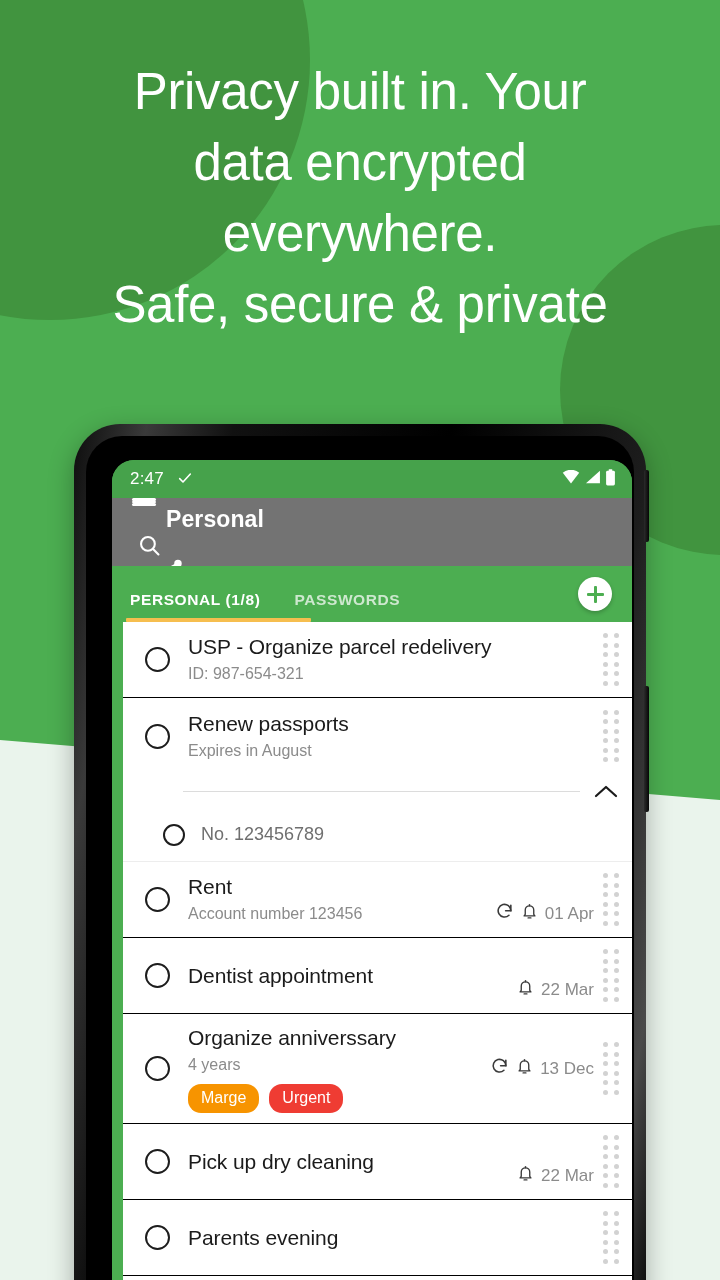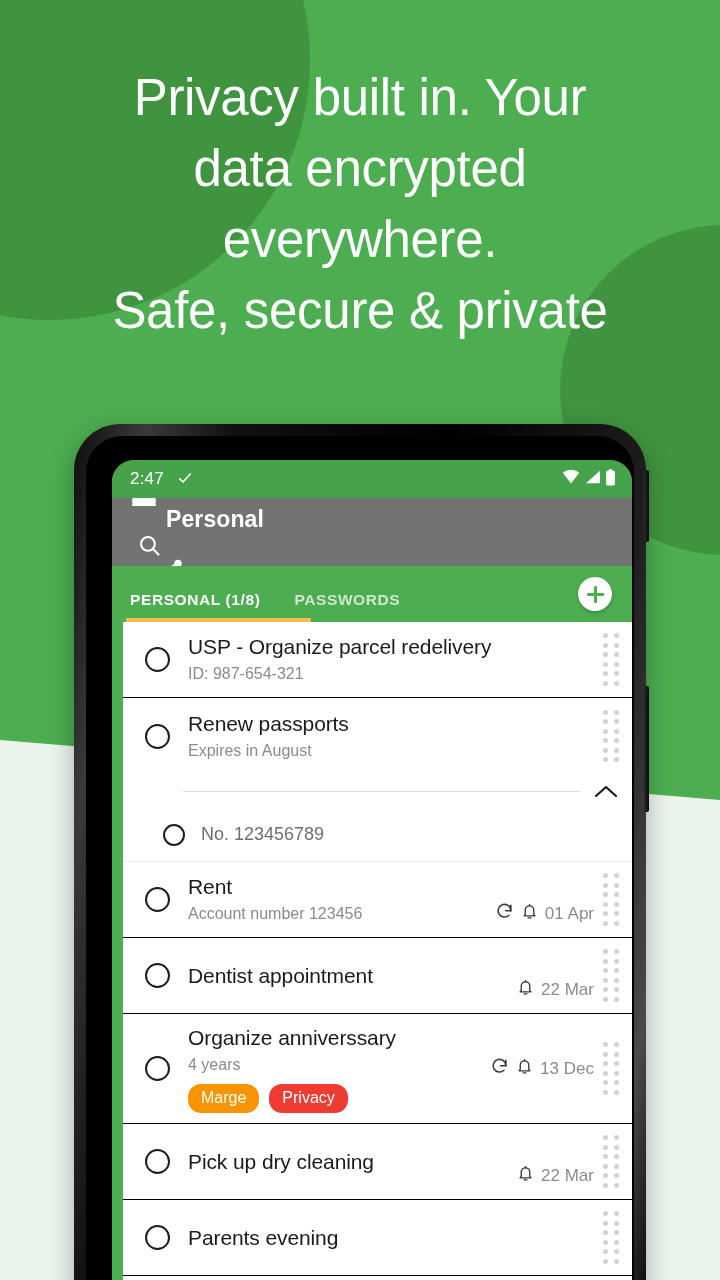--- a/index.html
+++ b/index.html
@@ -27,21 +27,21 @@
   .blob {
     position: absolute;
     border-radius: 50%;
     background: #41943F;
   }
   .blob-a { left: -210px; top: -200px; width: 520px; height: 520px; }
   .blob-b { left: 560px; top: 225px; width: 330px; height: 330px; }
 
   .headline {
     position: absolute;
-    left: 0; top: 62px;
+    left: 0; top: 56px;
     width: 720px;
     text-align: center;
     color: #FFFFFF;
     font-size: 51px;
     line-height: 71px;
     font-weight: 400;
     letter-spacing: -0.3px;
     white-space: pre-line;
   }
 
@@ -435,21 +435,21 @@
           </div>
         </div>
 
         <div class="row meta-mid">
           <div class="checkbox"></div>
           <div class="row-body">
             <div class="row-title">Organize anniverssary</div>
             <div class="row-sub">4 years</div>
             <div class="chips">
               <span class="chip orange">Marge</span>
-              <span class="chip red">Privacy</span>
+              <span class="chip red">Urgent</span>
             </div>
           </div>
           <div class="row-meta">
             <span>
               <svg width="19" height="19" viewBox="0 0 24 24" fill="none" stroke="#3a3a3a" stroke-width="2" stroke-linecap="round">
                   <path d="M20 11a8 8 0 1 0-2.4 5.7"></path>
                   <polyline points="20 4 20 11 13.4 11"></polyline>
                 </svg>
             </span>
             <span>

